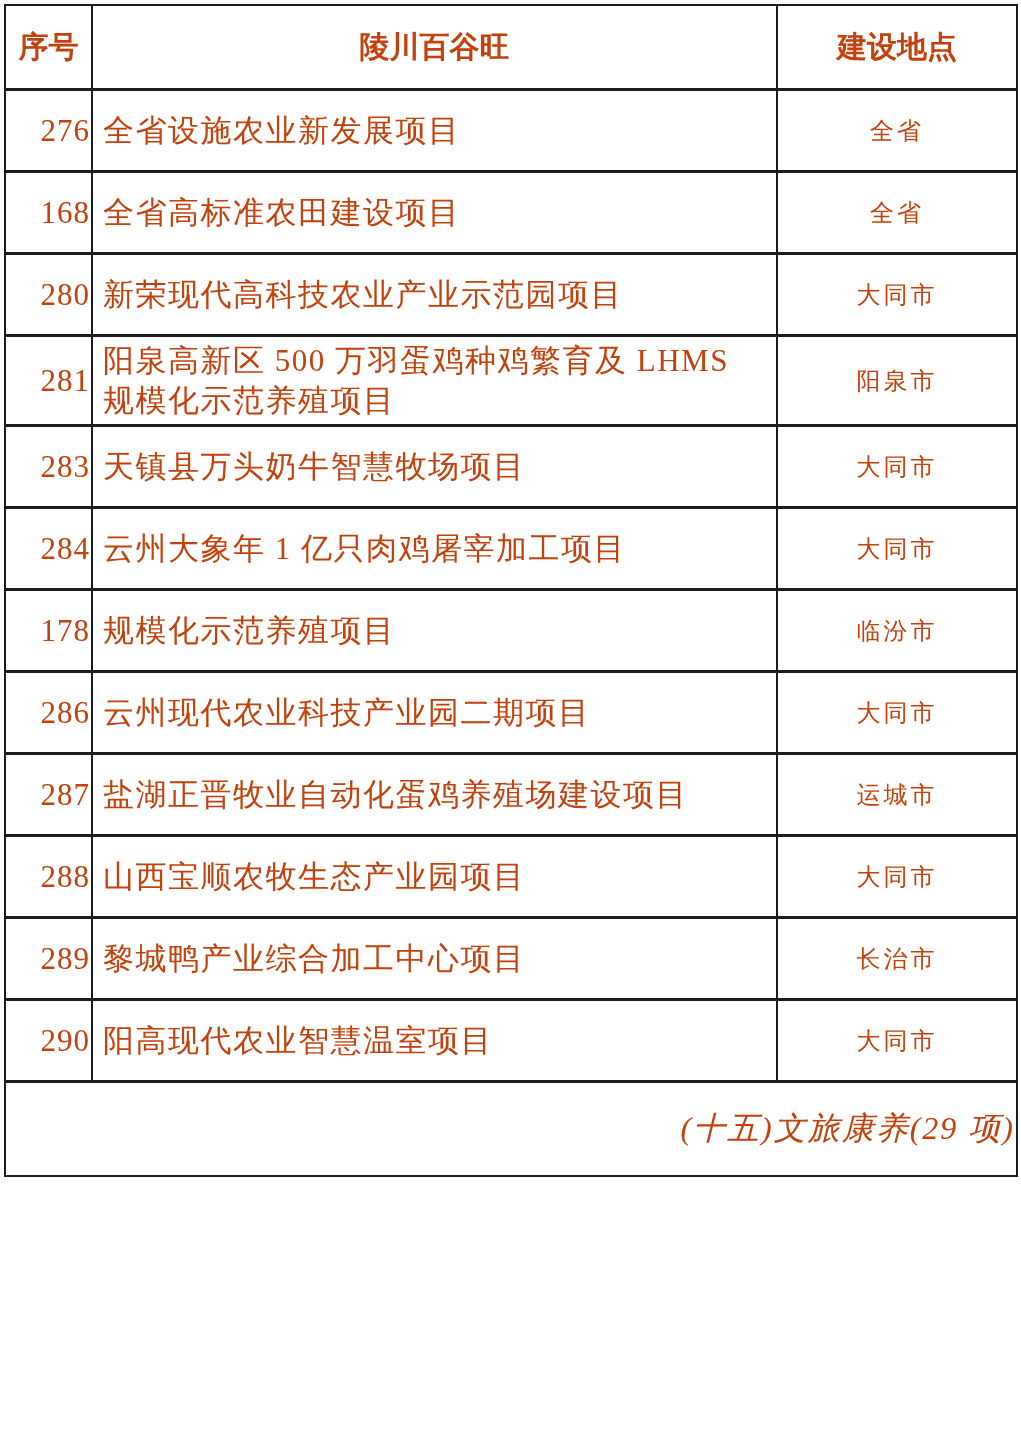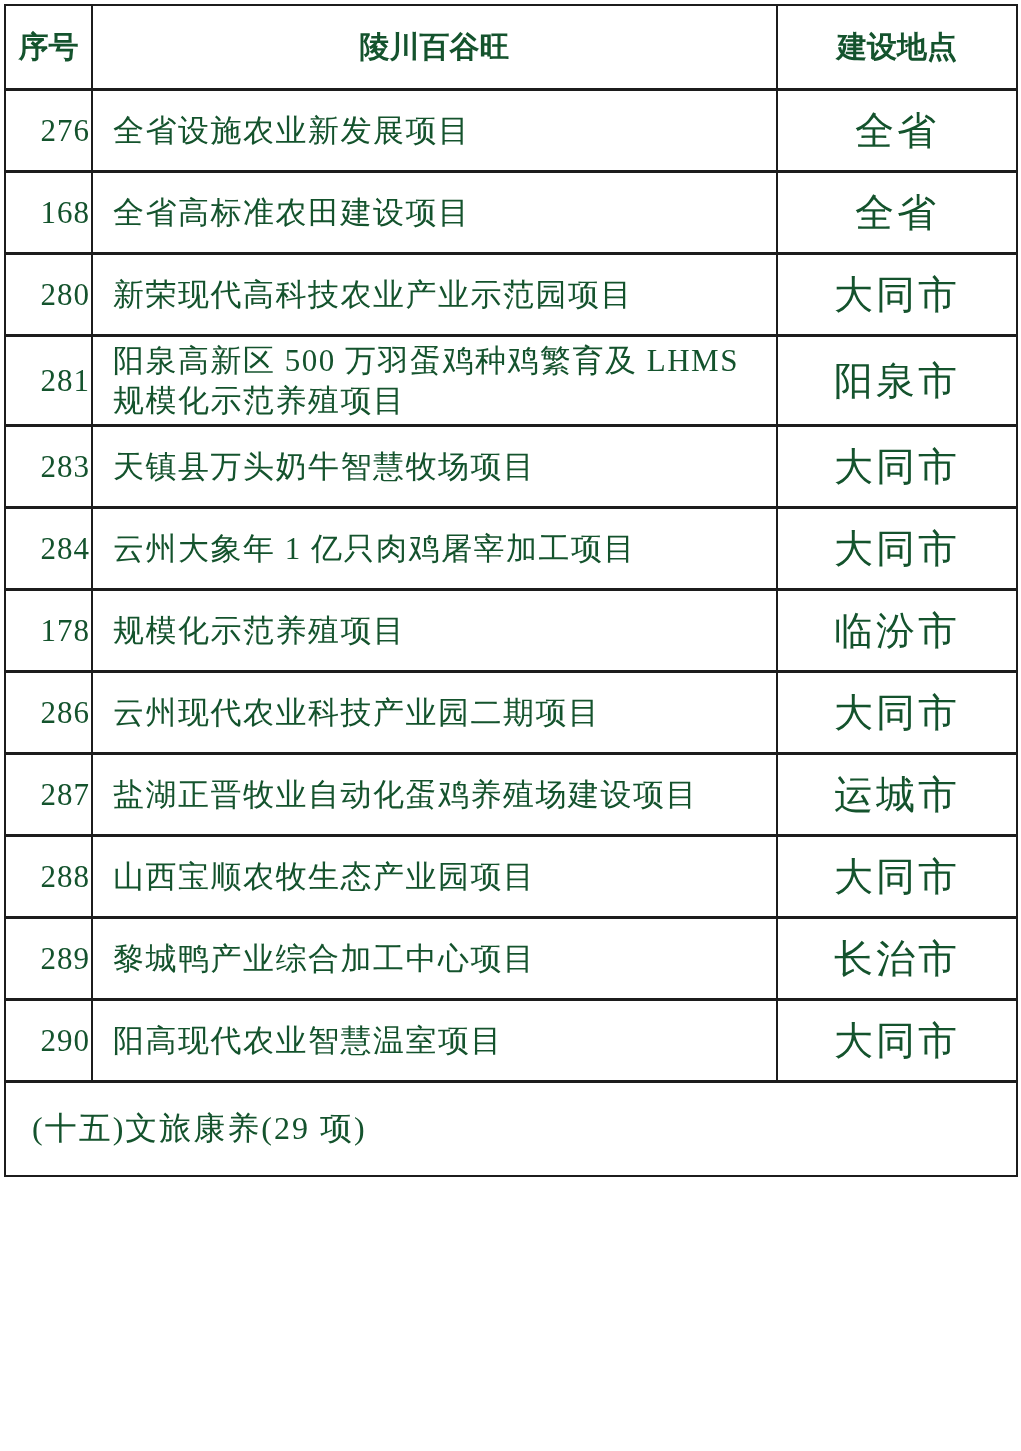--- a/index.html
+++ b/index.html
@@ -7,21 +7,21 @@
     padding: 0;
     background: #ffffff;
   }
   .page {
     position: relative;
     width: 1021px;
     height: 1451px;
     background: #ffffff;
     overflow: hidden;
     font-family: "Liberation Serif", "DejaVu Serif", serif;
-    color: #14532d;
+    color: #c2410c;
   }
   table.project-table {
     position: absolute;
     left: 4px;
     top: 4px;
     width: 1012px;
     border-collapse: collapse;
     table-layout: fixed;
   }
   table.project-table col.c1 { width: 87px; }
@@ -49,33 +49,34 @@
   table.project-table tr.data-row { height: 82px; }
 
   td.cell-no {
     font-size: 31px;
     text-align: right;
     letter-spacing: 1px;
   }
   td.cell-name {
     font-size: 31px;
     text-align: left;
-    padding: 4px 12px 4px 20px;
+    padding: 4px 12px 4px 10px;
     line-height: 1.28;
     letter-spacing: 1.5px;
   }
   td.cell-loc {
-    font-size: 39px;
+    font-size: 24px;
     text-align: center;
     letter-spacing: 3px;
   }
   tr.footer-row td {
     height: 90px;
     font-size: 32px;
-    text-align: left;
+    font-style: italic;
+    text-align: right;
     padding-left: 26px;
     letter-spacing: 2px;
     border-bottom-width: 2px;
   }
 </style>
 </head>
 <body>
 
 <div class="page">
   <table class="project-table">

